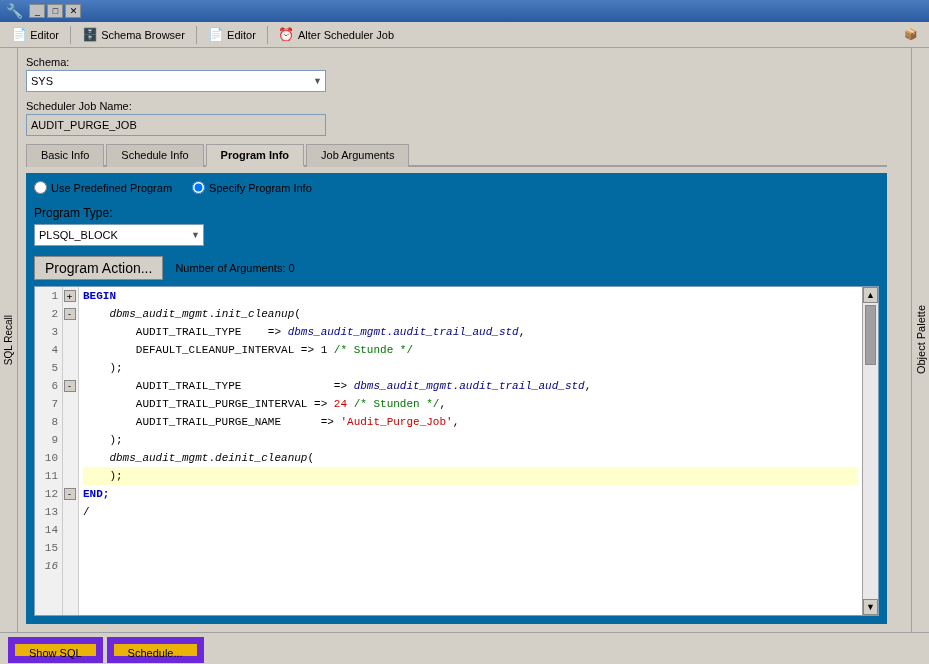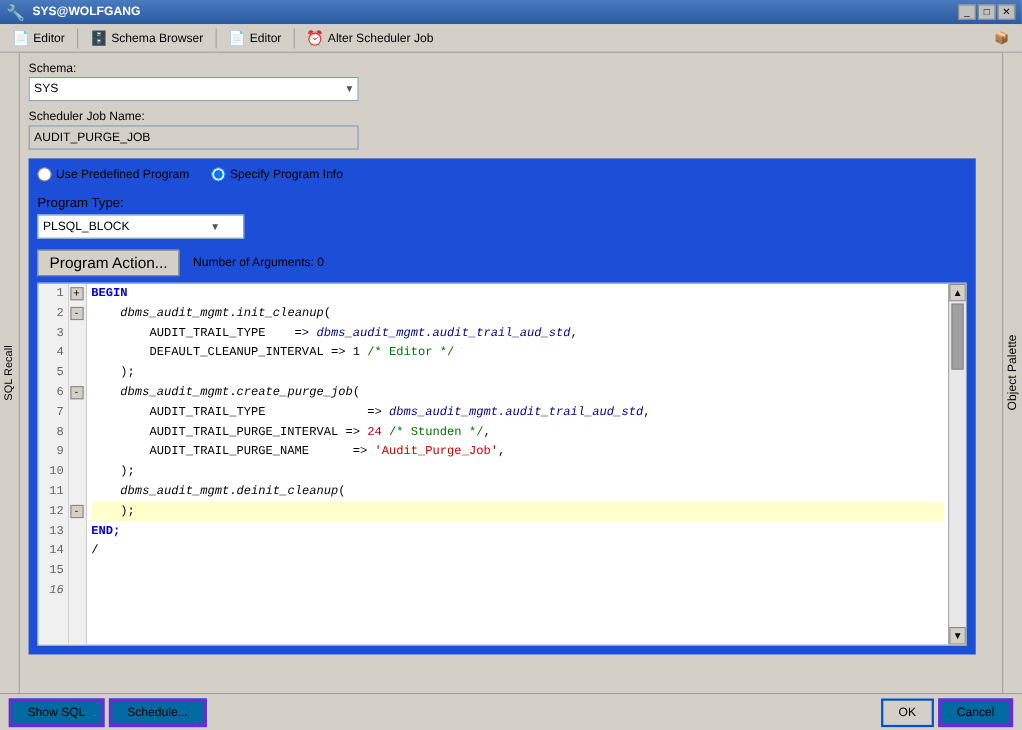--- a/index.html
+++ b/index.html
@@ -87,29 +87,29 @@
       position: relative;
     }
     .tab.active {
       background: #d4d0c8;
       border-bottom: 2px solid #d4d0c8;
       font-weight: bold;
       z-index: 1;
     }
 
     .tab-content {
-      background: #1d4ed8;
+      background: #0369a1;
       padding: 8px;
     }
 
     .radio-group { display: flex; align-items: center; gap: 20px; margin-bottom: 12px; }
     .radio-label { display: flex; align-items: center; gap: 4px; font-size: 11px; cursor: pointer; }
 
     .program-type-label { font-size: 12px; margin-bottom: 4px; }
-    .program-type-select { width: 188px; height: 22px; border: 1px solid #7f9db9; background: white; font-size: 11px; appearance: none; padding: 2px 4px; }
+    .program-type-select { width: 170px; height: 22px; border: 1px solid #7f9db9; background: white; font-size: 11px; appearance: none; padding: 2px 4px; }
     .program-type-wrap { position: relative; display: inline-block; width: 170px; margin-bottom: 10px; }
     .program-type-wrap::after {
       content: '▼';
       position: absolute;
       right: 4px;
       top: 50%;
       transform: translateY(-50%);
       font-size: 9px;
       color: #555;
       pointer-events: none;
@@ -191,22 +191,22 @@
       justify-content: space-between;
       padding: 4px 8px;
       background: #d4d0c8;
       border-top: 1px solid #a0a0a0;
       height: 34px;
     }
     .bottom-left { display: flex; gap: 4px; }
     .bottom-right { display: flex; gap: 4px; }
     .bottom-btn {
       padding: 3px 14px;
-      background: #0369a1;
-      border: 3px solid #6d28d9;
+      background: #eab308;
+      border: 7px solid #6d28d9;
       font-size: 11px;
       cursor: pointer;
       height: 26px;
     }
     .ok-btn {
       background: #d4d0c8;
       border: 2px solid #0050c8;
     }
 
     .outer-container {
@@ -250,21 +250,20 @@
       color: #000;
     }
   </style>
 </head>
 <body>
 
 <div class="outer-container">
 
   <div class="title-bar">
     <span style="font-size:14px;">🔧</span>
-    <span class="title-bar-title">SYS@WOLFGANG</span>
     <div class="title-bar-buttons">
       <button class="title-bar-btn">_</button>
       <button class="title-bar-btn">□</button>
       <button class="title-bar-btn">✕</button>
     </div>
   </div>
 
   <div class="toolbar">
     <button class="toolbar-btn">
       <span style="color:#4a4; font-size:13px;">📄</span>
@@ -304,20 +303,34 @@
             <option>SYS</option>
           </select>
         </div>
       </div>
 
       <div class="field-group">
         <div class="field-label">Scheduler Job Name:</div>
         <input class="field-input" value="AUDIT_PURGE_JOB" readonly="" style="background: rgb(212, 208, 200);">
       </div>
 
+      <div class="tabs-bar">
+        <div class="tab">
+          <span>Basic Info</span>
+        </div>
+        <div class="tab">
+          <span>Schedule Info</span>
+        </div>
+        <div class="tab active">
+          <span>Program Info</span>
+        </div>
+        <div class="tab">
+          <span>Job Arguments</span>
+        </div>
+      </div>
 
       <div class="tab-content">
         
         <div class="radio-group">
           <label class="radio-label">
             <input type="radio" name="programOption" style="">
             <span>Use Predefined Program</span>
           </label>
           <label class="radio-label">
             <input type="radio" name="programOption" checked="" style="">
@@ -389,25 +402,24 @@
             <div style="height:18px;"></div>
           </div>
           <div class="code-content">
 
             <div class="code-line"><span class="kw-blue">BEGIN</span></div>
 
             <div class="code-line"><span class="kw-black">    <span style="font-style:italic;">dbms_audit_mgmt</span>.<span style="font-style:italic;">init_cleanup</span>(</span></div>
 
             <div class="code-line"><span class="kw-black">        AUDIT_TRAIL_TYPE    =&gt; <span style="font-style:italic; color:#00008b;">dbms_audit_mgmt.audit_trail_aud_std</span>,</span></div>
 
-            <div class="code-line"><span class="kw-black">        DEFAULT_CLEANUP_INTERVAL =&gt; 1 <span class="kw-green">/* Editor */</span></span></div>
+            <div class="code-line"><span class="kw-black">        DEFAULT_CLEANUP_INTERVAL =&gt; 1 <span class="kw-green">/* Stunde */</span></span></div>
 
             <div class="code-line"><span class="kw-black">    );</span></div>
 
-            <div class="code-line"><span class="kw-black">    <span style="font-style:italic;">dbms_audit_mgmt</span>.<span style="font-style:italic;">create_purge_job</span>(</span></div>
 
             <div class="code-line"><span class="kw-black">        AUDIT_TRAIL_TYPE              =&gt; <span style="font-style:italic; color:#00008b;">dbms_audit_mgmt.audit_trail_aud_std</span>,</span></div>
 
             <div class="code-line"><span class="kw-black">        AUDIT_TRAIL_PURGE_INTERVAL =&gt; <span class="kw-red">24</span> <span class="kw-green">/* Stunden */</span>,</span></div>
 
             <div class="code-line"><span class="kw-black">        AUDIT_TRAIL_PURGE_NAME      =&gt; <span class="kw-red">'Audit_Purge_Job'</span>,</span></div>
 
 
             <div class="code-line"><span class="kw-black">    );</span></div>
 
@@ -435,19 +447,15 @@
     <div style="width:18px; background:#d4d0c8; border-left:1px solid #a0a0a0; display:flex; flex-direction:column; align-items:center; justify-content:center;">
       <span class="palette-text">Object Palette</span>
     </div>
   </div>
 
   <div class="bottom-toolbar">
     <div class="bottom-left">
       <button class="bottom-btn">Show SQL</button>
       <button class="bottom-btn">Schedule...</button>
     </div>
-    <div class="bottom-right">
-      <button class="bottom-btn ok-btn">OK</button>
-      <button class="bottom-btn">Cancel</button>
-    </div>
   </div>
 
 </div>
 
 </body></html>

